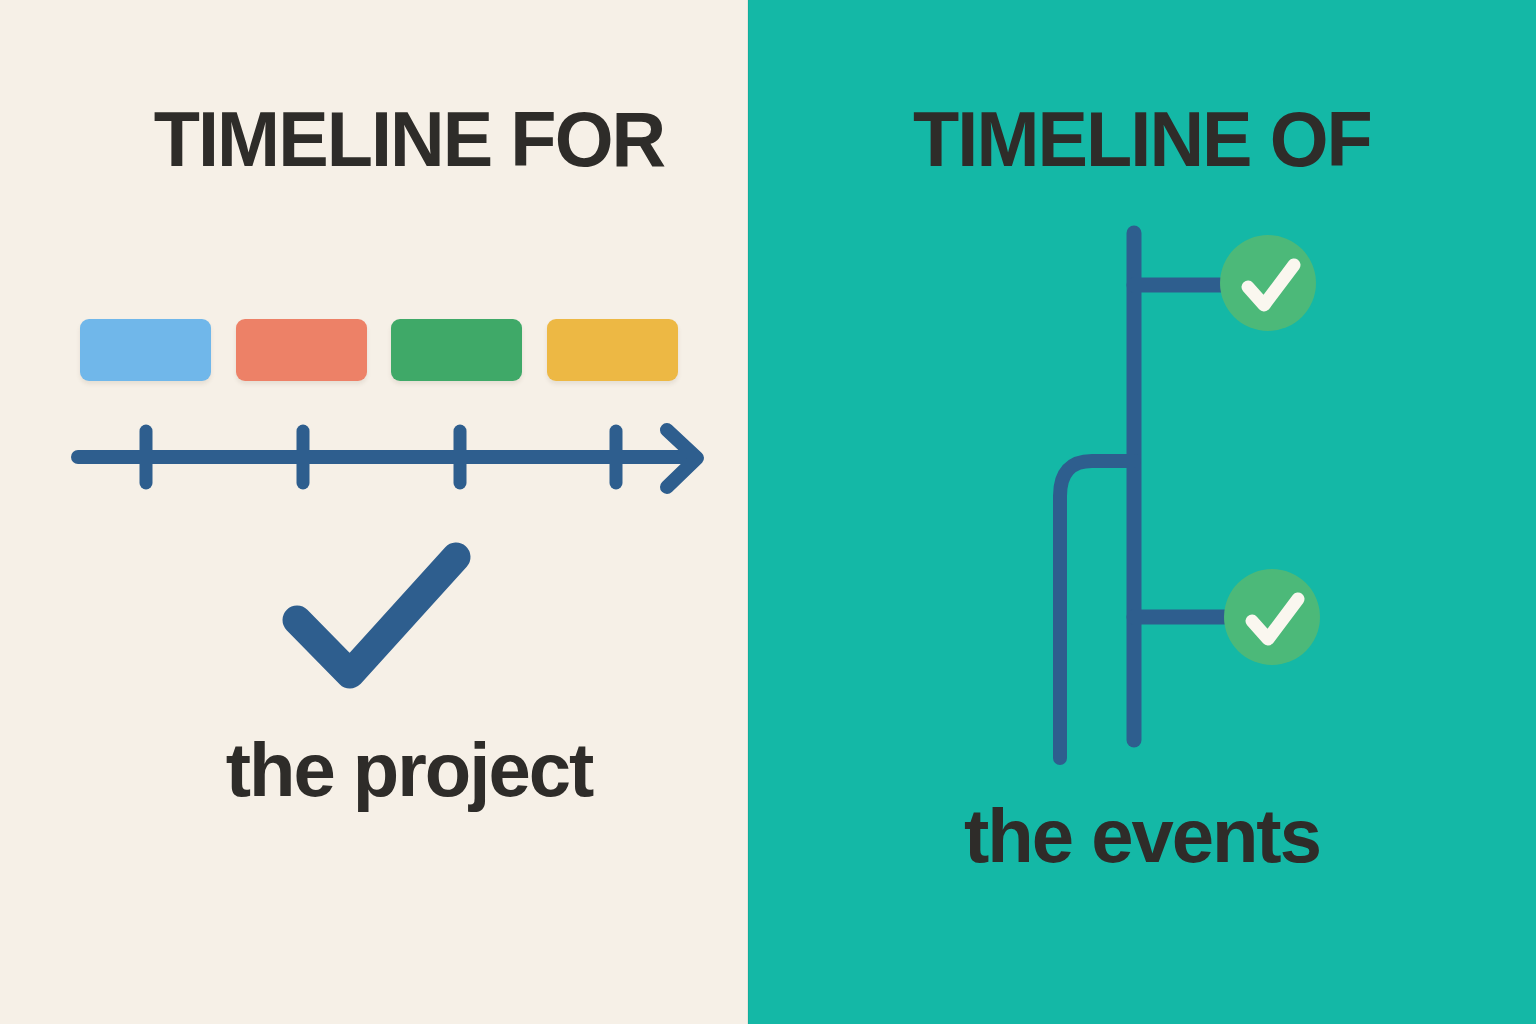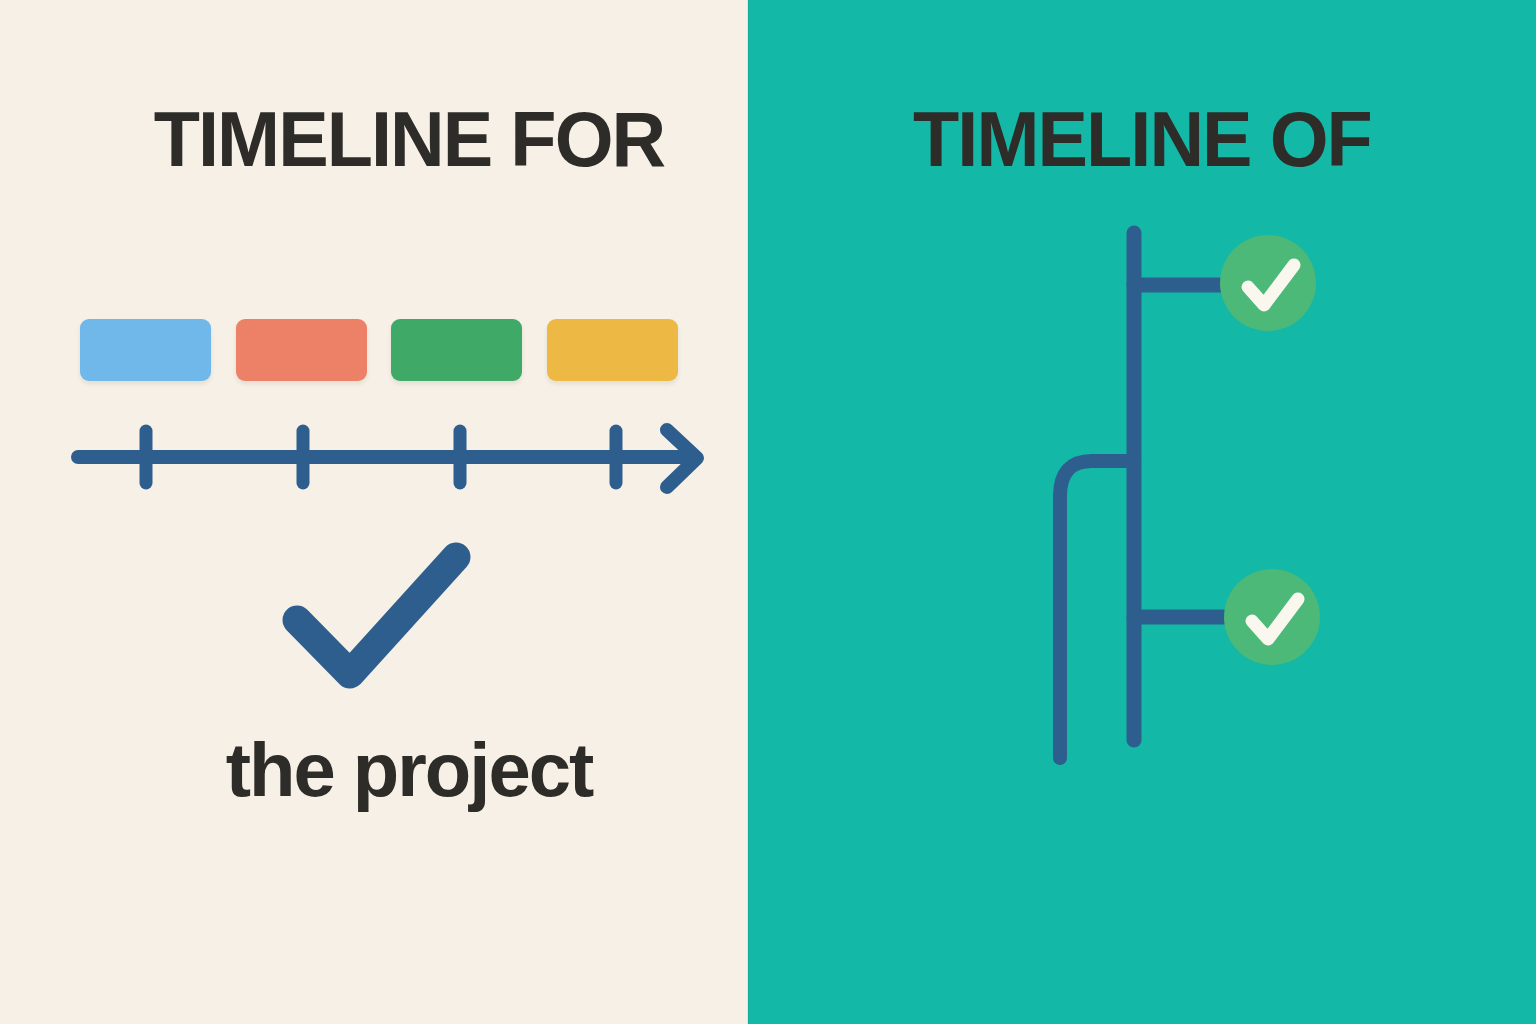--- a/index.html
+++ b/index.html
@@ -99,16 +99,17 @@
         <path d="M 134 65 L 224 65" stroke-width="15"></path>
         <path d="M 134 241 L 92 241 Q 60 241 60 276 L 60 538" stroke-width="14"></path>
         <path d="M 134 397 L 228 397" stroke-width="15"></path>
       </g>
       <circle cx="268" cy="63" r="48" fill="#4cb979"></circle>
       <path d="M 248 67 L 264 85 L 294 45" fill="none" stroke-width="13" stroke-linecap="round" stroke-linejoin="round" stroke="#faf7ef"></path>
       <circle cx="272" cy="397" r="48" fill="#4cb979"></circle>
       <path d="M 252 401 L 268 419 L 298 379" fill="none" stroke-width="13" stroke-linecap="round" stroke-linejoin="round" stroke="#faf7ef"></path>
     </svg>
 
+    <div class="caption">the events</div>
   </div>
 
   <div class="divider"></div>
 </div>
 
 </body></html>

